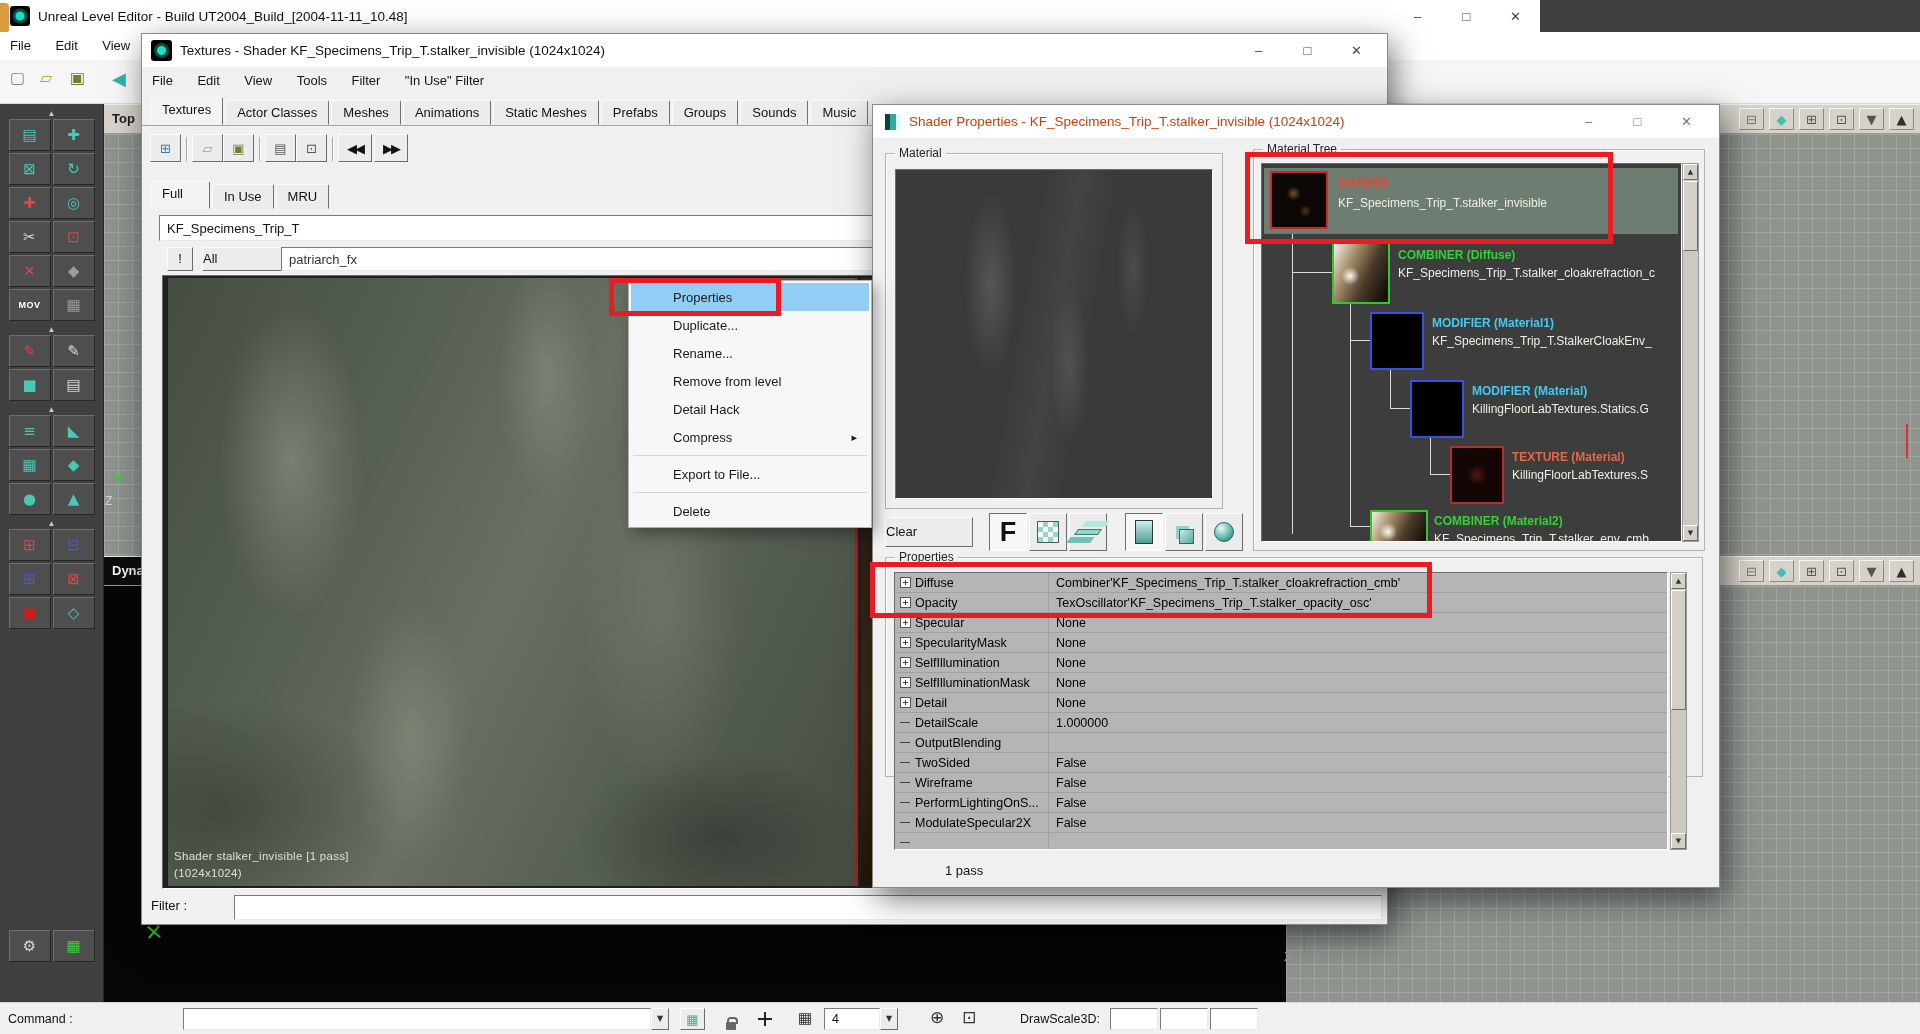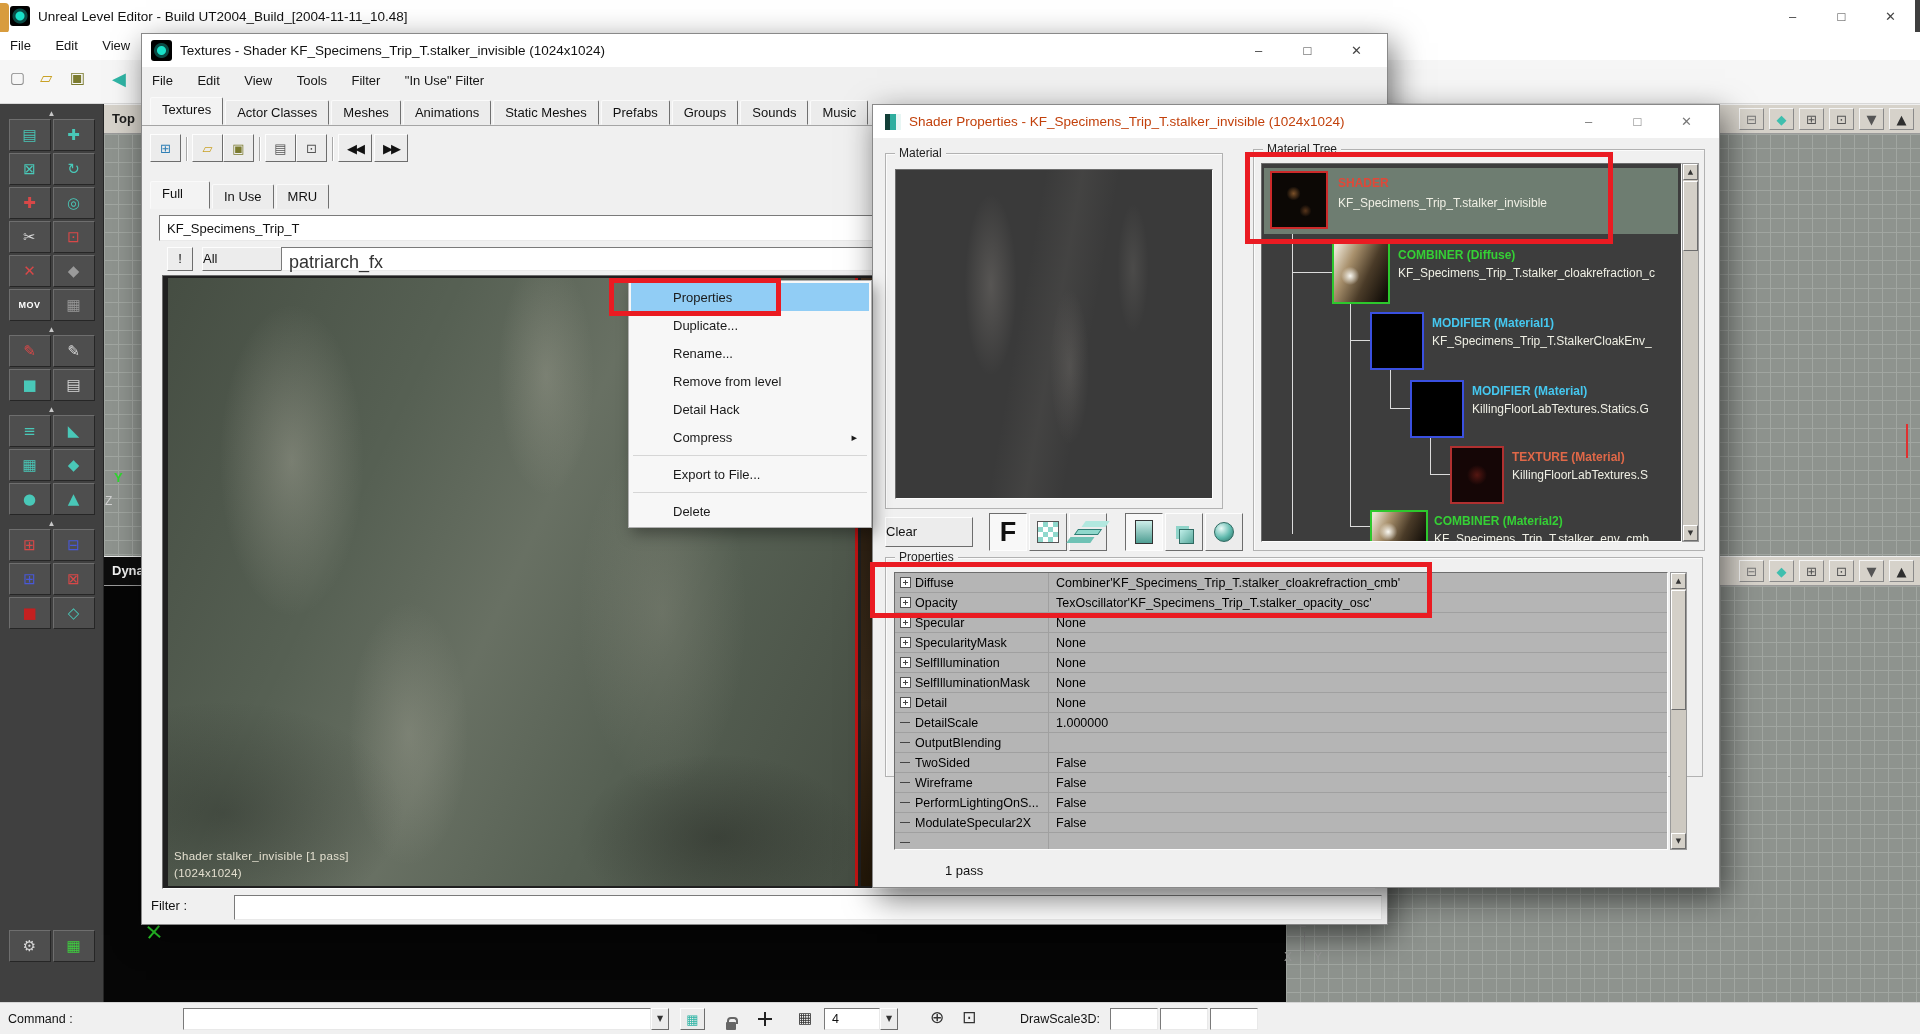--- a/index.html
+++ b/index.html
@@ -149,21 +149,21 @@
   </div>
   <div class="abs" style="left:104px;top:586px;width:1182px;height:416px;background:#060606"></div>
   <div class="abs grid" style="left:1286px;top:586px;width:634px;height:416px"></div>
   <span class="abs axis-cross" style="left:146px;top:924px"></span>
   <span class="abs" style="left:1299px;top:916px;color:#9a9a9a;font-size:12px">Z</span>
   <div class="abs" style="left:1304px;top:932px;width:1px;height:20px;background:#8a8a8a"></div>
   <span class="abs" style="left:1284px;top:950px;color:#9a9a9a;font-size:12px">X</span>
   <span class="abs" style="left:1314px;top:950px;color:#9a9a9a;font-size:12px">Y</span>
   <div class="abs" style="left:1906px;top:424px;width:2px;height:34px;background:#e03030"></div>
 
-  <div class="abs titlebar" style="width:1915px;height:32px">
+  <div class="abs titlebar" style="width:1540px;height:32px">
     <span class="logo-u" style="margin-left:10px"></span>
     <span class="wtitle">Unreal Level Editor - Build UT2004_Build_[2004-11-11_10.48]</span>
     <div class="ctls">
       <span class="winctl">–</span>
       <span class="winctl">□</span>
       <span class="winctl">✕</span>
     </div>
   </div>
   <div class="abs" style="left:0;top:3px;width:9px;height:30px;background:#d89c3e;border-radius:0 4px 4px 0"></div>
   <div class="abs" style="left:0;top:35px;width:7px;height:24px;background:#2f6fd8"></div>
@@ -306,21 +306,21 @@
       <span class="tb-btn raised gi" style="width: 34px; letter-spacing: -2px; margin-left: 2px; color: rgb(17, 17, 17);">▶▶</span>
     </div>
     <div class="abs" style="left:0;top:146px;width:100%;height:29px;display:flex;align-items:flex-end;padding-left:8px">
       <span class="tab active" style="width:60px">Full</span>
       <span class="tab">In Use</span>
       <span class="tab">MRU</span>
     </div>
     <div class="abs sunkenf" style="left:17px;top:181px;width:1216px;height:26px;font-size:13px;padding:5px 0 0 7px">KF_Specimens_Trip_T</div>
     <div class="abs raised" style="left:25px;top:213px;width:26px;height:24px;text-align:center;font-size:13px;padding-top:3px">!</div>
     <div class="abs raised" style="left:60px;top:213px;width:82px;height:24px;text-align:left;font-size:13px;padding-top:3px">All</div>
-    <div class="abs sunkenf" style="left:139px;top:213px;width:1094px;height:24px;font-size:18px;padding:4px 0 0 7px;color:#333">patriarch_fx</div>
+    <div class="abs sunkenf" style="left:139px;top:213px;width:1094px;height:24px;font-size:13px;padding:4px 0 0 7px;color:#333">patriarch_fx</div>
     <div class="abs panel-sunken" style="left:20px;top:241px;width:1213px;height:614px;background:#202020;overflow:hidden">
       <div class="abs textart" style="left:5px;top:2px;width:690px;height:608px;border-right:3px solid #c41414"></div>
       <div class="abs brownart" style="left:698px;top:2px;width:14px;height:608px"></div>
     </div>
     <span class="caption" style="left:32px;top:816px">Shader stalker_invisible [1 pass]</span>
     <span class="caption" style="left:32px;top:833px">(1024x1024)</span>
     <span class="abs" style="left:9px;top:864px;font-size:13px">Filter :</span>
     <div class="abs sunkenf" style="left:92px;top:861px;width:1148px;height:25px"></div>
   </div>
 

